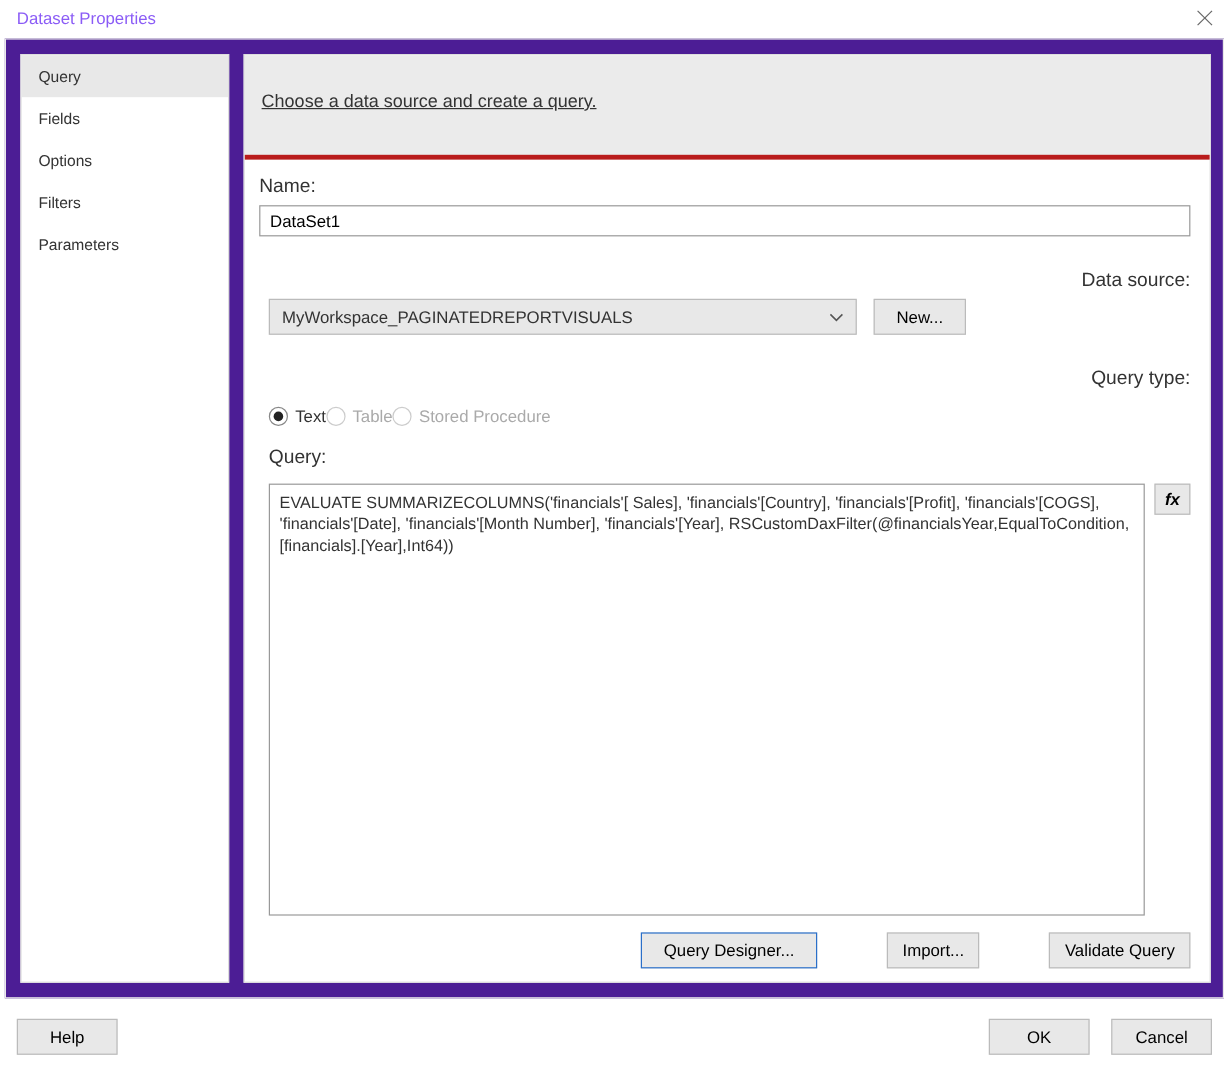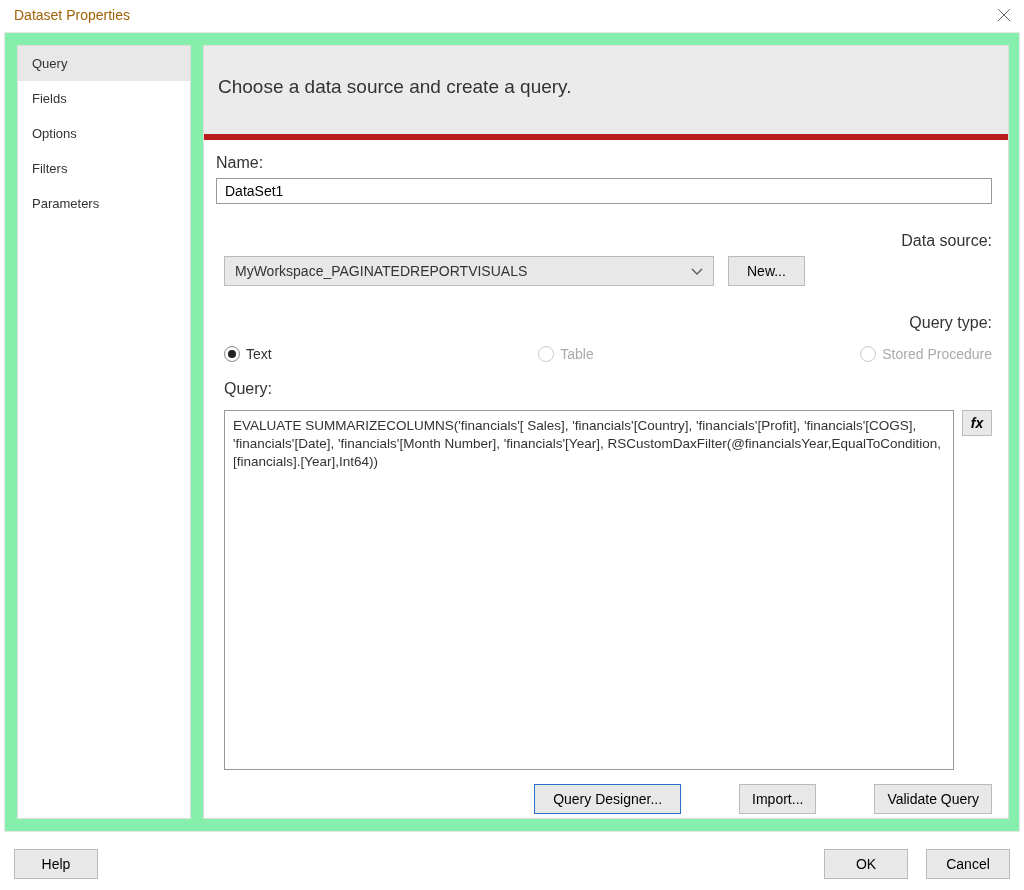--- a/index.html
+++ b/index.html
@@ -17,38 +17,38 @@
   overflow: hidden;
 }
 .titlebar {
   display: flex;
   justify-content: space-between;
   align-items: center;
   padding: 4px 10px 6px 14px;
   height: 32px;
 }
 .titlebar-title {
-  color: #a16207;
+  color: #8b5cf6;
   font-size: 14px;
 }
 .close-x {
   width: 20px;
   height: 20px;
   display: flex;
   align-items: center;
   justify-content: center;
   color: #666;
   cursor: pointer;
 }
 .close-x svg {
   stroke: #666;
   stroke-width: 1;
 }
 .dialog-body {
-  background: #86efac;
+  background: #4c1d95;
   border: 1px solid #e8e8e8;
   margin: 0 4px;
   height: 800px;
   display: flex;
   gap: 12px;
   padding: 12px 10px 12px 12px;
 }
 .sidebar {
   width: 174px;
   background: #fff;
@@ -67,23 +67,24 @@
 .main {
   flex: 1;
   background: #fff;
   border: 1px solid #ddd;
   display: flex;
   flex-direction: column;
 }
 .main-header {
   background: #ebebeb;
   padding: 30px 18px 36px 14px;
-  font-size: 19px;
+  font-size: 15px;
   color: #333;
-  border-bottom: 6px solid #b91c1c;
+  border-bottom: 4px solid #b91c1c;
+  text-decoration: underline;
 }
 .main-content {
   flex: 1;
   padding: 14px 16px 12px 12px;
   display: flex;
   flex-direction: column;
   position: relative;
 }
 .field-label {
   font-size: 16px;
@@ -135,25 +136,23 @@
   display: inline-flex;
   align-items: center;
   justify-content: center;
 }
 .btn-small {
   padding: 0 12px;
   margin-left: 48px;
 }
 .radio-row {
   display: flex;
-  gap: 26px;
   align-items: center;
   margin-top: 8px;
   margin-left: 8px;
-  justify-content: space-between;
 }
 .radio-item {
   display: flex;
   align-items: center;
   gap: 6px;
   font-size: 14px;
   cursor: pointer;
 }
 .radio-circle {
   width: 16px;

